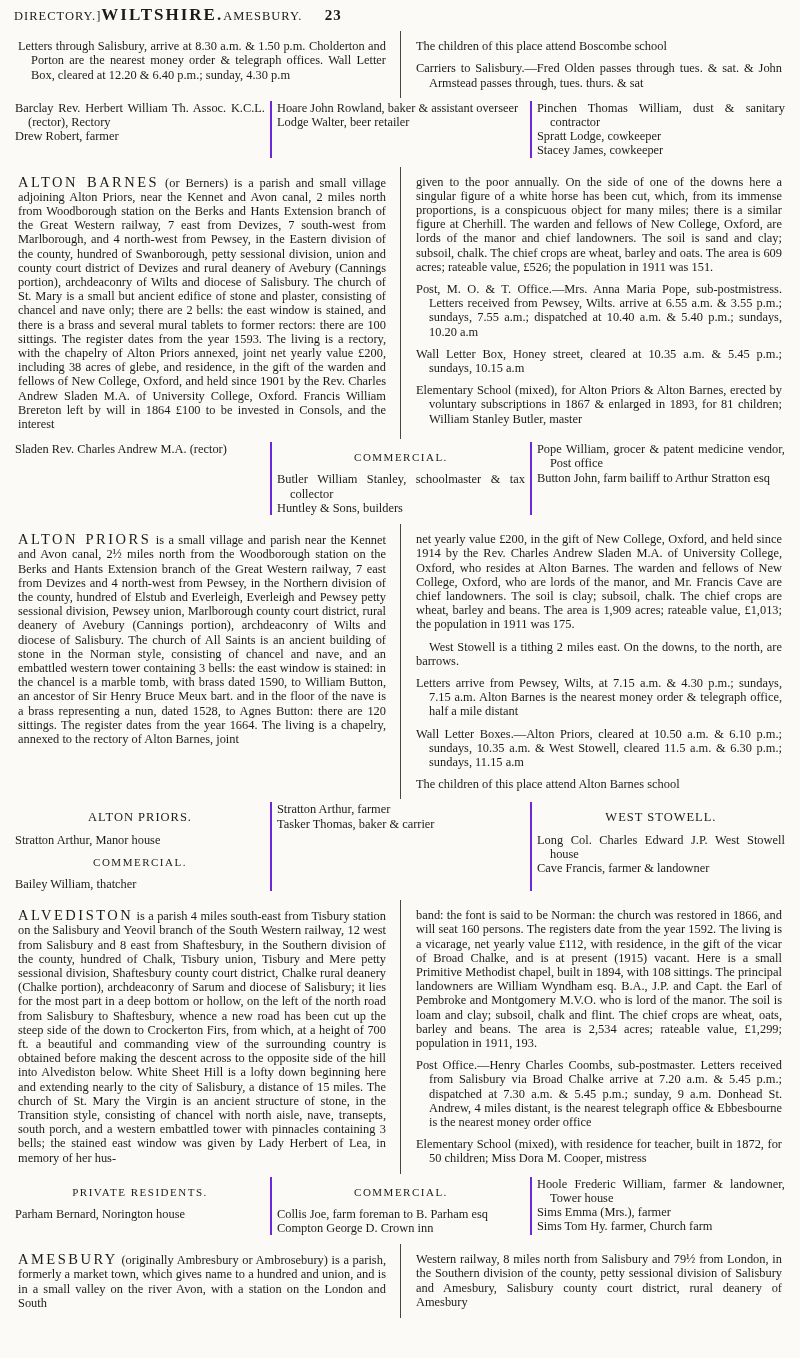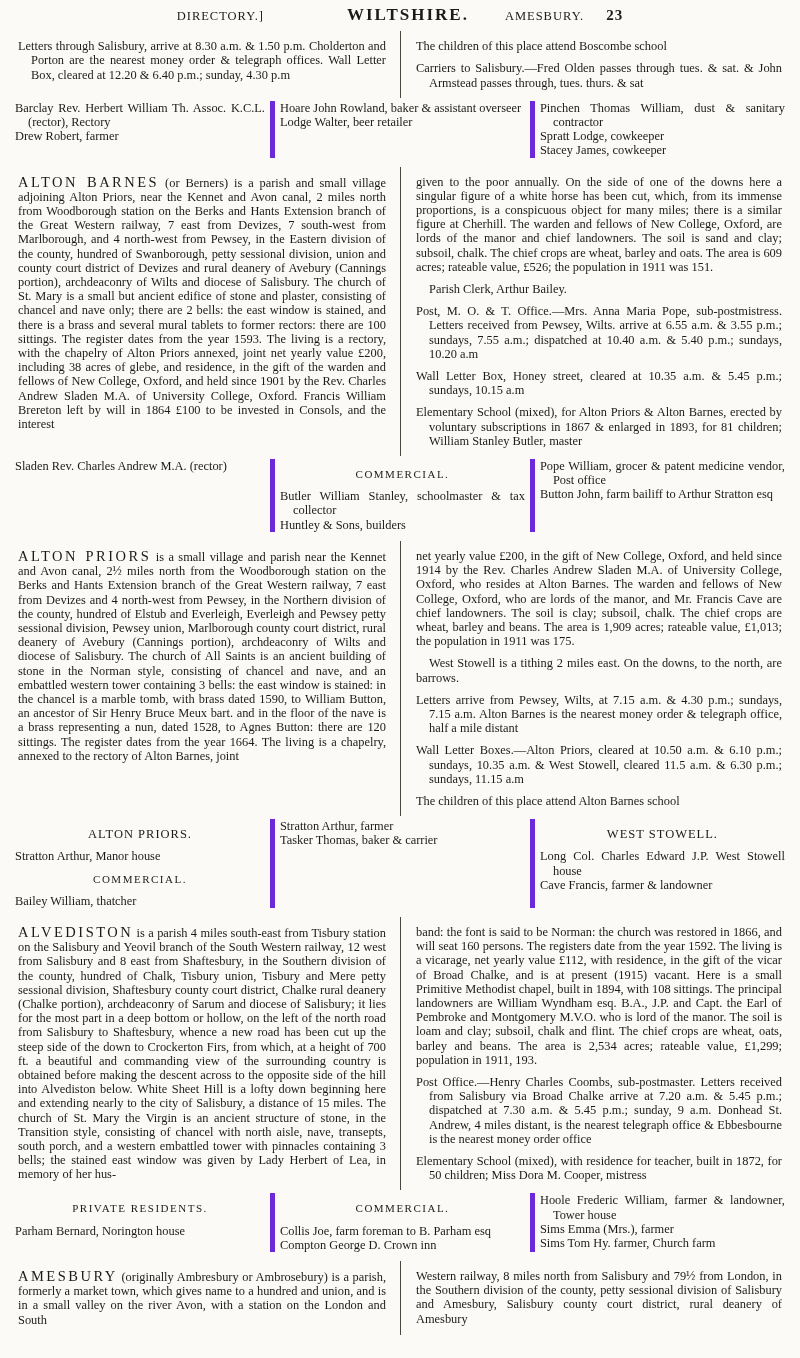--- a/index.html
+++ b/index.html
@@ -10,35 +10,34 @@
     background:#fbfaf6;
     color:#1d1b17;
     font-family:"Liberation Serif", serif;
     font-size:12.4px;
     line-height:14.2px;
     overflow:hidden;
     box-sizing:border-box;
     padding:6px 10px 0 10px;
   }
   .pg-head{
-    display:flex;justify-content:center;align-items:baseline;
+    display:flex;justify-content:flex-start;align-items:baseline;
     padding:2px 4px 6px 4px;
     font-size:13px;
-    gap:36px;
   }
   .hl{letter-spacing:1px;font-size:12.5px;}
-  .hc{font-weight:bold;font-size:17px;letter-spacing:2px;margin-left:47px;}
+  .hc{font-weight:bold;font-size:17px;letter-spacing:2px;}
   .hr{letter-spacing:1px;font-size:12.5px;}
   .pgnum{font-weight:bold;font-size:15px;margin-left:18px;}
   .cols2{display:flex;align-items:stretch;}
   .cols2 .c{width:50%;box-sizing:border-box;padding:0 6px 0 0;}
   .cols2 .c.right{border-left:1px solid #4a463e;padding:0 0 0 7px;}
   .cols3{display:flex;align-items:stretch;margin-top:3px;}
   .cols3 .c3{width:33.33%;box-sizing:border-box;padding:0 5px;}
-  .cols3 .c3 + .c3{border-left:5px solid #6d28d9;}
+  .cols3 .c3 + .c3{border-left:2px solid #6d28d9;}
   p{margin:8px;}
   .justify{text-align:justify;}
   .hang{padding-left:13px;text-indent:-13px;text-align:justify;}
   .indent{text-indent:13px;text-align:justify;}
   .lead{font-weight:normal;letter-spacing:2.5px;font-size:14.5px;}
   .colhead{text-align:center;font-size:11px;letter-spacing:1.5px;font-weight:normal;}
   .colhead.big{font-size:12.5px;letter-spacing:1px;}
   .section{margin-top:9px;}
   .listing-entry{margin:0;}
   .gap-top{margin-top:2px;}
@@ -84,21 +83,20 @@
     </div>
   </div>
 
   <div class="section">
     <div class="cols2">
       <div class="c">
         <p class="justify"><b class="lead">ALTON BARNES</b><span> (or Berners) is a parish and small village adjoining Alton Priors, near the Kennet and Avon canal, 2 miles north from Woodborough station on the Berks and Hants Extension branch of the Great Western railway, 7 east from Devizes, 7 south-west from Marlborough, and 4 north-west from Pewsey, in the Eastern division of the county, hundred of Swanborough, petty sessional division, union and county court district of Devizes and rural deanery of Avebury (Cannings portion), archdeaconry of Wilts and diocese of Salisbury. The church of St. Mary is a small but ancient edifice of stone and plaster, consisting of chancel and nave only; there are 2 bells: the east window is stained, and there is a brass and several mural tablets to former rectors: there are 100 sittings. The register dates from the year 1593. The living is a rectory, with the chapelry of Alton Priors annexed, joint net yearly value £200, including 38 acres of glebe, and residence, in the gift of the warden and fellows of New College, Oxford, and held since 1901 by the Rev. Charles Andrew Sladen M.A. of University College, Oxford. Francis William Brereton left by will in 1864 £100 to be invested in Consols, and the interest</span></p>
       </div>
       <div class="c right">
         <p class="justify">given to the poor annually. On the side of one of the downs here a singular figure of a white horse has been cut, which, from its immense proportions, is a conspicuous object for many miles; there is a similar figure at Cherhill. The warden and fellows of New College, Oxford, are lords of the manor and chief landowners. The soil is sand and clay; subsoil, chalk. The chief crops are wheat, barley and oats. The area is 609 acres; rateable value, £526; the population in 1911 was 151.</p>
-        <p class="indent gap-top">Parish Clerk, Arthur Bailey.</p>
         <p class="hang gap-top">Post, M. O. &amp; T. Office.—Mrs. Anna Maria Pope, sub-postmistress. Letters received from Pewsey, Wilts. arrive at 6.55 a.m. &amp; 3.55 p.m.; sundays, 7.55 a.m.; dispatched at 10.40 a.m. &amp; 5.40 p.m.; sundays, 10.20 a.m</p>
         <p class="hang">Wall Letter Box, Honey street, cleared at 10.35 a.m. &amp; 5.45 p.m.; sundays, 10.15 a.m</p>
         <p class="hang">Elementary School (mixed), for Alton Priors &amp; Alton Barnes, erected by voluntary subscriptions in 1867 &amp; enlarged in 1893, for 81 children; William Stanley Butler, master</p>
       </div>
     </div>
     <div class="cols3">
       <div class="c3">
         <p class="hang listing-entry">Sladen Rev. Charles Andrew M.A. (rector)</p>
       </div>
       <div class="c3">

